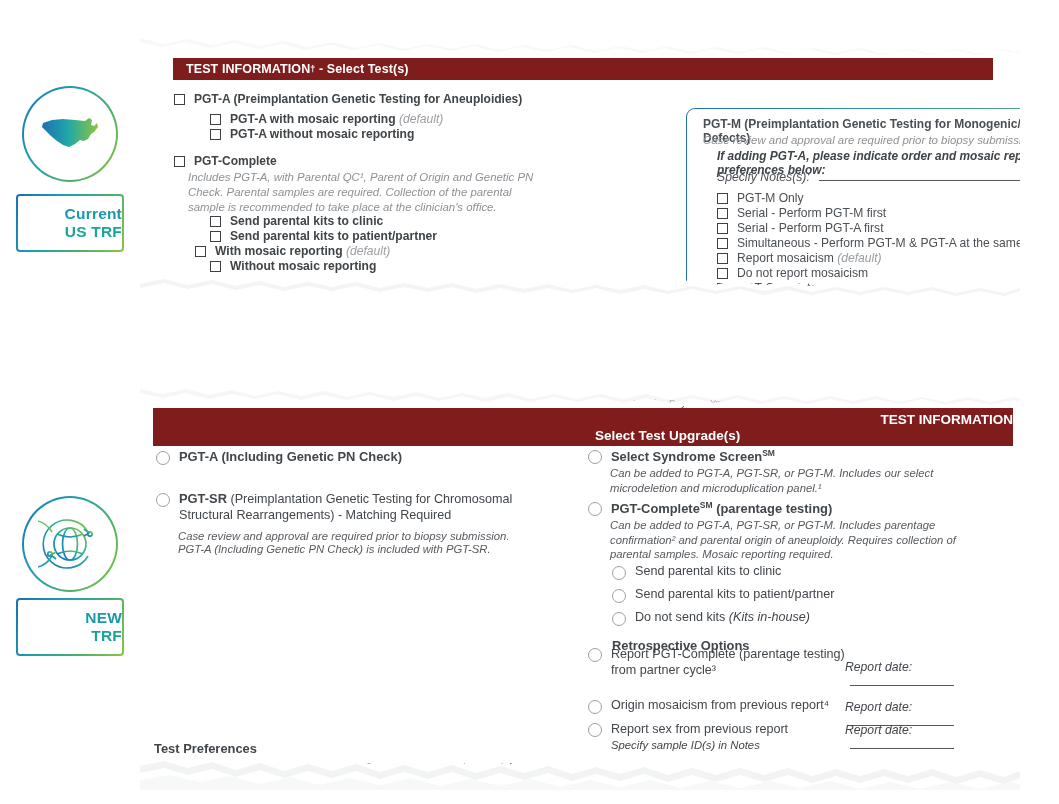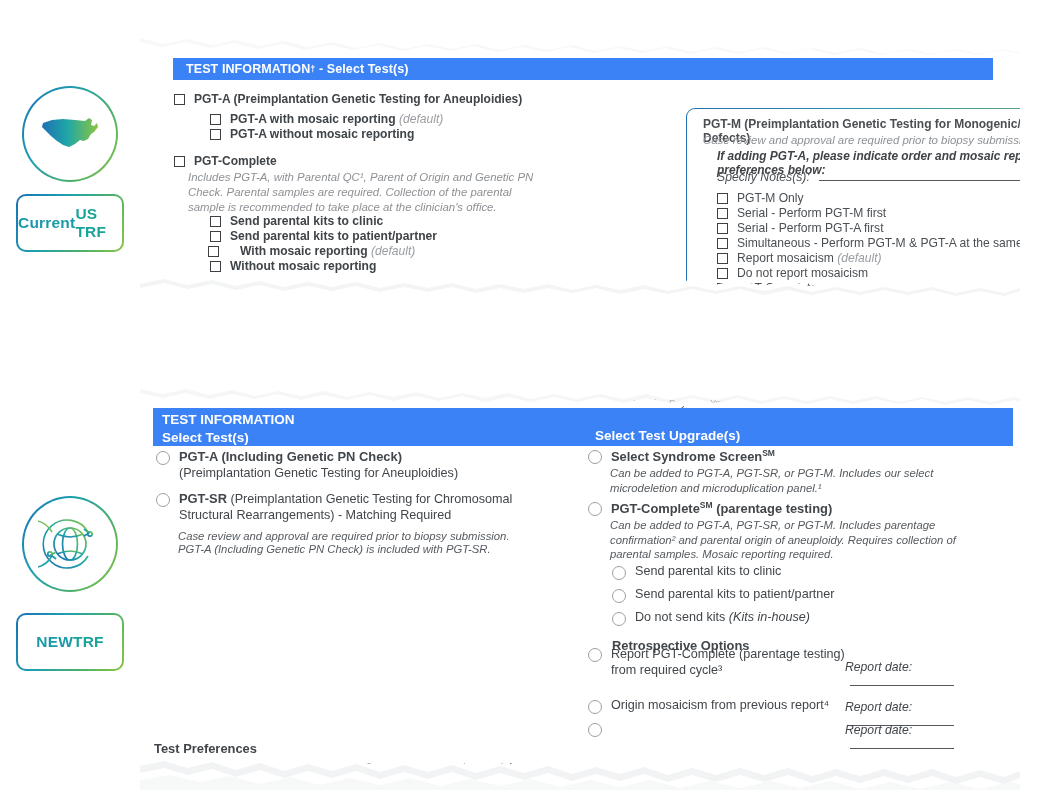--- a/index.html
+++ b/index.html
@@ -14,48 +14,48 @@
   .badge-col{position:absolute;left:0;top:0;width:145px;height:804px;}
   .circle-logo{
     position:absolute;width:92px;height:92px;border-radius:50%;
     background:
       linear-gradient(#fff,#fff) padding-box,
       linear-gradient(120deg,#1b6fb5 0%,#1b9fb0 35%,#4fb06a 70%,#8cc63f 100%) border-box;
     border:2.5px solid transparent;
     display:flex;align-items:center;justify-content:center;
   }
   .pill{
-    position:absolute;width:104px;height:54px;border-radius:10px;
+    position:absolute;width:104px;height:54px;border-radius:4px;
     background:
       linear-gradient(#fff,#fff) padding-box,
       linear-gradient(120deg,#1b6fb5 0%,#1b9fb0 35%,#4fb06a 70%,#8cc63f 100%) border-box;
     border:2px solid transparent;
-    display:flex;flex-direction:row;align-items:center;justify-content:center;
+    display:flex;flex-direction:column;align-items:flex-end;justify-content:center;
     line-height:1.15;
   }
   .pill span{font-size:15.5px;font-weight:bold;color:#1a9aa8;letter-spacing:.2px;}
   .pill span.l2{color:#1aa39a;}
 
   #badge-us-circle{left:22px;top:86px;}
   #badge-us-pill{left:16px;top:194px;}
   #badge-new-circle{left:22px;top:496px;}
-  #badge-new-pill{left:16px;top:598px;margin-top:15px;}
+  #badge-new-pill{left:16px;top:598px;}
 
   
   .sheet{position:absolute;background:#fff;overflow:hidden;}
 
   
   .tear{position:absolute;left:0;width:100%;pointer-events:none;z-index:20;}
   .tear svg{display:block;width:100%;height:100%;}
 
   #sheet-top{left:140px;top:28px;width:880px;height:272px;}
   #sheet-bottom{left:140px;top:378px;width:880px;height:412px;}
 
   
-  .hdr-bar{background:#3b82f6;color:#fff;}
+  .hdr-bar{background:#7f1d1d;color:#fff;text-align:right;}
   .hdr-bar.t1{
     position:absolute;left:33px;top:30px;width:820px;height:22px;
     display:flex;align-items:center;padding-left:13px;box-sizing:border-box;
     font-size:12.5px;font-weight:bold;letter-spacing:.1px;
   }
   .hdr-bar.t1 .sup{font-size:9px;vertical-align:super;font-weight:bold;}
 
   .hdr-bar.b1{
     position:absolute;left:13px;top:30px;width:860px;height:38px;
     box-sizing:border-box;padding:3px 0 0 9px;font-size:13.5px;font-weight:bold;
@@ -193,21 +193,21 @@
       <div class="note" style="position:absolute;left:48px;top:142px;width:360px;">Includes PGT-A, with Parental QC¹, Parent of Origin and Genetic PN Check. Parental samples are required. Collection of the parental sample is recommended to take place at the clinician's office.</div>
 
       <div class="row opt" style="left:70px;top:186px;">
         <span class="cb"></span>
         <span class="lbl t-bold">Send parental kits to clinic</span>
       </div>
       <div class="row opt" style="left:70px;top:201px;">
         <span class="cb"></span>
         <span class="lbl t-bold">Send parental kits to patient/partner</span>
       </div>
-      <div class="row opt" style="left:68px;top:216px;gap:12px;">
+      <div class="row opt" style="left:55px;top:216px;">
         <span class="cb"></span>
         <span class="lbl"><span class="t-bold">With mosaic reporting</span> <span class="t-ital muted">(default)</span></span>
       </div>
       <div class="row opt" style="left:70px;top:231px;justify-content:center;">
         <span class="cb"></span>
         <span class="lbl t-bold">Without mosaic reporting</span>
       </div>
 
       <div class="row opt" style="left:34px;top:258px;opacity:.35;">
         <span class="cb"></span>
@@ -279,31 +279,29 @@
   <div class="sheet" id="sheet-bottom">
 
     <div class="partial" style="left:175px;top:19px;">Month</div>
     <div class="partial" style="left:322px;top:19px;">Year</div>
     <div class="partial" style="left:493px;top:19px;">Month</div>
     <div class="partial" style="left:529px;top:19px;">Day</div>
     <div class="partial" style="left:570px;top:19px;">Year</div>
 
     <div class="hdr-bar b1">
       <span class="l1">TEST INFORMATION</span>
-      <span class="l2">Select Test(s)</span>
       <span class="upg">Select Test Upgrade(s)</span>
     </div>
 
     <div class="form">
 
       <div class="row" style="left:16px;top:71px;">
         <span class="rb"></span>
         <span class="lbl" style="line-height:1.25;">
           <span class="hd">PGT-A (Including Genetic PN Check)</span><br>
-          <span>(Preimplantation Genetic Testing for Aneuploidies)</span>
         </span>
       </div>
 
       <div class="row" style="left:16px;top:113px;">
         <span class="rb"></span>
         <span class="lbl" style="line-height:1.25;">
           <span class="hd">PGT-SR</span>
           <span>(Preimplantation Genetic Testing for Chromosomal</span><br>
           <span>Structural Rearrangements) - Matching Required</span>
         </span>
@@ -345,39 +343,43 @@
         <span class="rb"></span>
         <span class="lbl"><span>Do not send kits</span> <span class="t-ital">(Kits in-house)</span></span>
       </div>
 
       <div class="hd" style="position:absolute;left:472px;top:260px;">Retrospective Options</div>
 
       <div class="row" style="left:448px;top:268px;">
         <span class="rb"></span>
         <span class="lbl" style="line-height:1.3;">
           <span>Report PGT-Complete (parentage testing)</span><br>
-          <span>from required cycle³</span>
+          <span>from partner cycle³</span>
         </span>
       </div>
       <div style="position:absolute;left:705px;top:282px;font-size:12.2px;font-style:italic;">
         <span>Report date:</span>
         <span class="line" style="width:104px;margin-left:5px;"></span>
       </div>
 
       <div class="row" style="left:448px;top:320px;">
         <span class="rb"></span>
         <span class="lbl">Origin mosaicism from previous report⁴</span>
       </div>
       <div style="position:absolute;left:705px;top:322px;font-size:12.2px;font-style:italic;">
         <span>Report date:</span>
         <span class="line" style="width:104px;margin-left:5px;"></span>
       </div>
 
       <div class="row" style="left:448px;top:343px;">
         <span class="rb"></span>
+        <span class="lbl" style="line-height:1.3;">
+          <span>Report sex from previous report</span><br>
+          <span class="t-ital" style="font-size:11.3px;">Specify sample ID(s) in Notes</span>
+        </span>
       </div>
       <div style="position:absolute;left:705px;top:345px;font-size:12.2px;font-style:italic;">
         <span>Report date:</span>
         <span class="line" style="width:104px;margin-left:5px;"></span>
       </div>
 
       <div class="hd" style="position:absolute;left:448px;top:385px;">Notes:</div>
     </div>
 
     <div class="tear" style="top:0;height:28px;">

